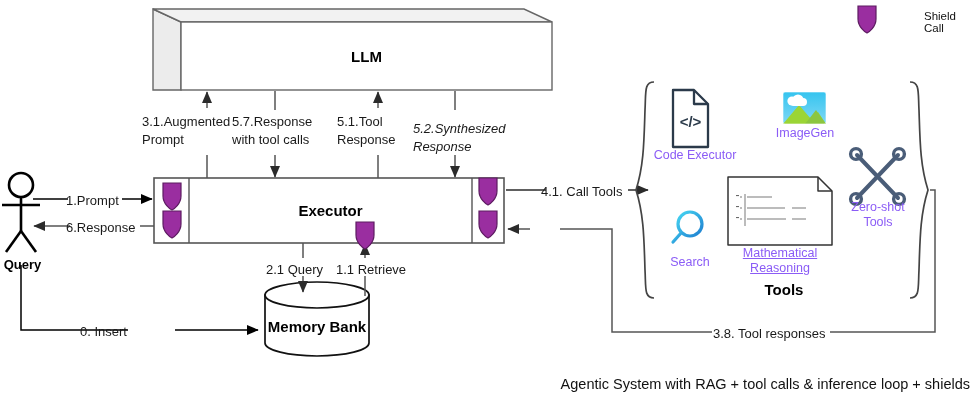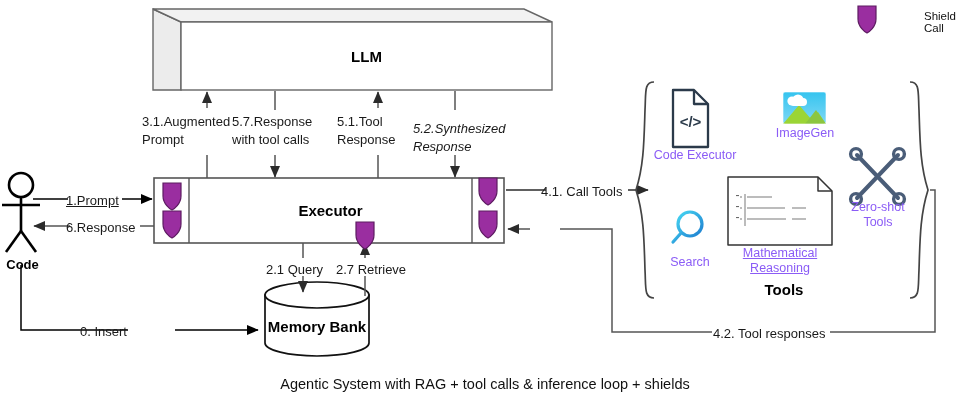--- a/index.html
+++ b/index.html
@@ -186,44 +186,44 @@
     <g>
       <path d="M356,222 L374,222 L374,235 C374,243 367,248 365,249 C363,248 356,243 356,235 Z" fill="#9a2ea0" stroke="#5d1c61" stroke-width="1.2"></path>
     </g>
     <g>
       <path d="M858,6 L876,6 L876,19 C876,27 869,32 867,33 C865,32 858,27 858,19 Z" fill="#9a2ea0" stroke="#5d1c61" stroke-width="1.2"></path>
     </g>
   </svg>
 
   <div class="nodetext" style="left:181px;top:48px;width:371px;">LLM</div>
   <div class="nodetext" style="left:189px;top:202px;width:283px;">Executor</div>
-  <div class="nodetext" style="left:0px;top:257px;width:45px;font-size:13px;">Code</div>
+  <div class="nodetext" style="left:0px;top:257px;width:45px;font-size:13px;">Query</div>
   <div class="nodetext" style="left:265px;top:318px;width:104px;">Memory Bank</div>
   <div class="nodetext" style="left:736px;top:281px;width:96px;">Tools</div>
 
-  <div class="lbl" style="left:66px;top:192px;width:58px;text-decoration:underline;">1.Prompt</div>
+  <div class="lbl" style="left:66px;top:192px;width:58px;">1.Prompt</div>
   <div class="lbl" style="left:66px;top:219px;width:76px;">6.Response</div>
   <div class="lbl" style="left:80px;top:323px;width:60px;">0. Insert</div>
   <div class="lbl" style="left:266px;top:261px;width:74px;">2.1 Query</div>
-  <div class="lbl" style="left:336px;top:261px;width:90px;">2.7 Retrieve</div>
+  <div class="lbl" style="left:336px;top:261px;width:90px;">1.1 Retrieve</div>
   <div class="lbl" style="left:142px;top:113px;width:130px;">3.1.Augmented
 Prompt</div>
   <div class="lbl" style="left:232px;top:113px;width:132px;">5.7.Response
 with tool calls</div>
   <div class="lbl" style="left:337px;top:113px;width:96px;">5.1.Tool
 Response</div>
   <div class="lbl" style="left:413px;top:120px;width:134px;font-style:italic;">5.2.Synthesized
 Response</div>
   <div class="lbl" style="left:541px;top:183px;width:92px;">4.1. Call Tools</div>
-  <div class="lbl" style="left:713px;top:325px;width:120px;">4.2. Tool responses</div>
+  <div class="lbl" style="left:713px;top:325px;width:120px;">3.8. Tool responses</div>
 
   <div class="tooltext" style="left:650px;top:148px;width:90px;">Code Executor</div>
   <div class="tooltext" style="left:766px;top:126px;width:78px;">ImageGen</div>
   <div class="tooltext" style="left:660px;top:255px;width:60px;">Search</div>
   <div class="tooltext" style="left:728px;top:246px;width:104px;text-decoration:underline;">Mathematical
 Reasoning</div>
   <div class="tooltext" style="left:840px;top:200px;width:76px;">Zero-shot
 Tools</div>
 
   <div class="legendtext" style="left:884px;top:10px;margin-left:40px;">Shield Call</div>
 
-  <div class="caption" style="left:0;top:376px;">Agentic System with RAG + tool calls &amp; inference loop + shields</div>
+  <div class="caption" style="left:0;top:376px;text-align:right;">Agentic System with RAG + tool calls &amp; inference loop + shields</div>
 </div>
 
 </body></html>

